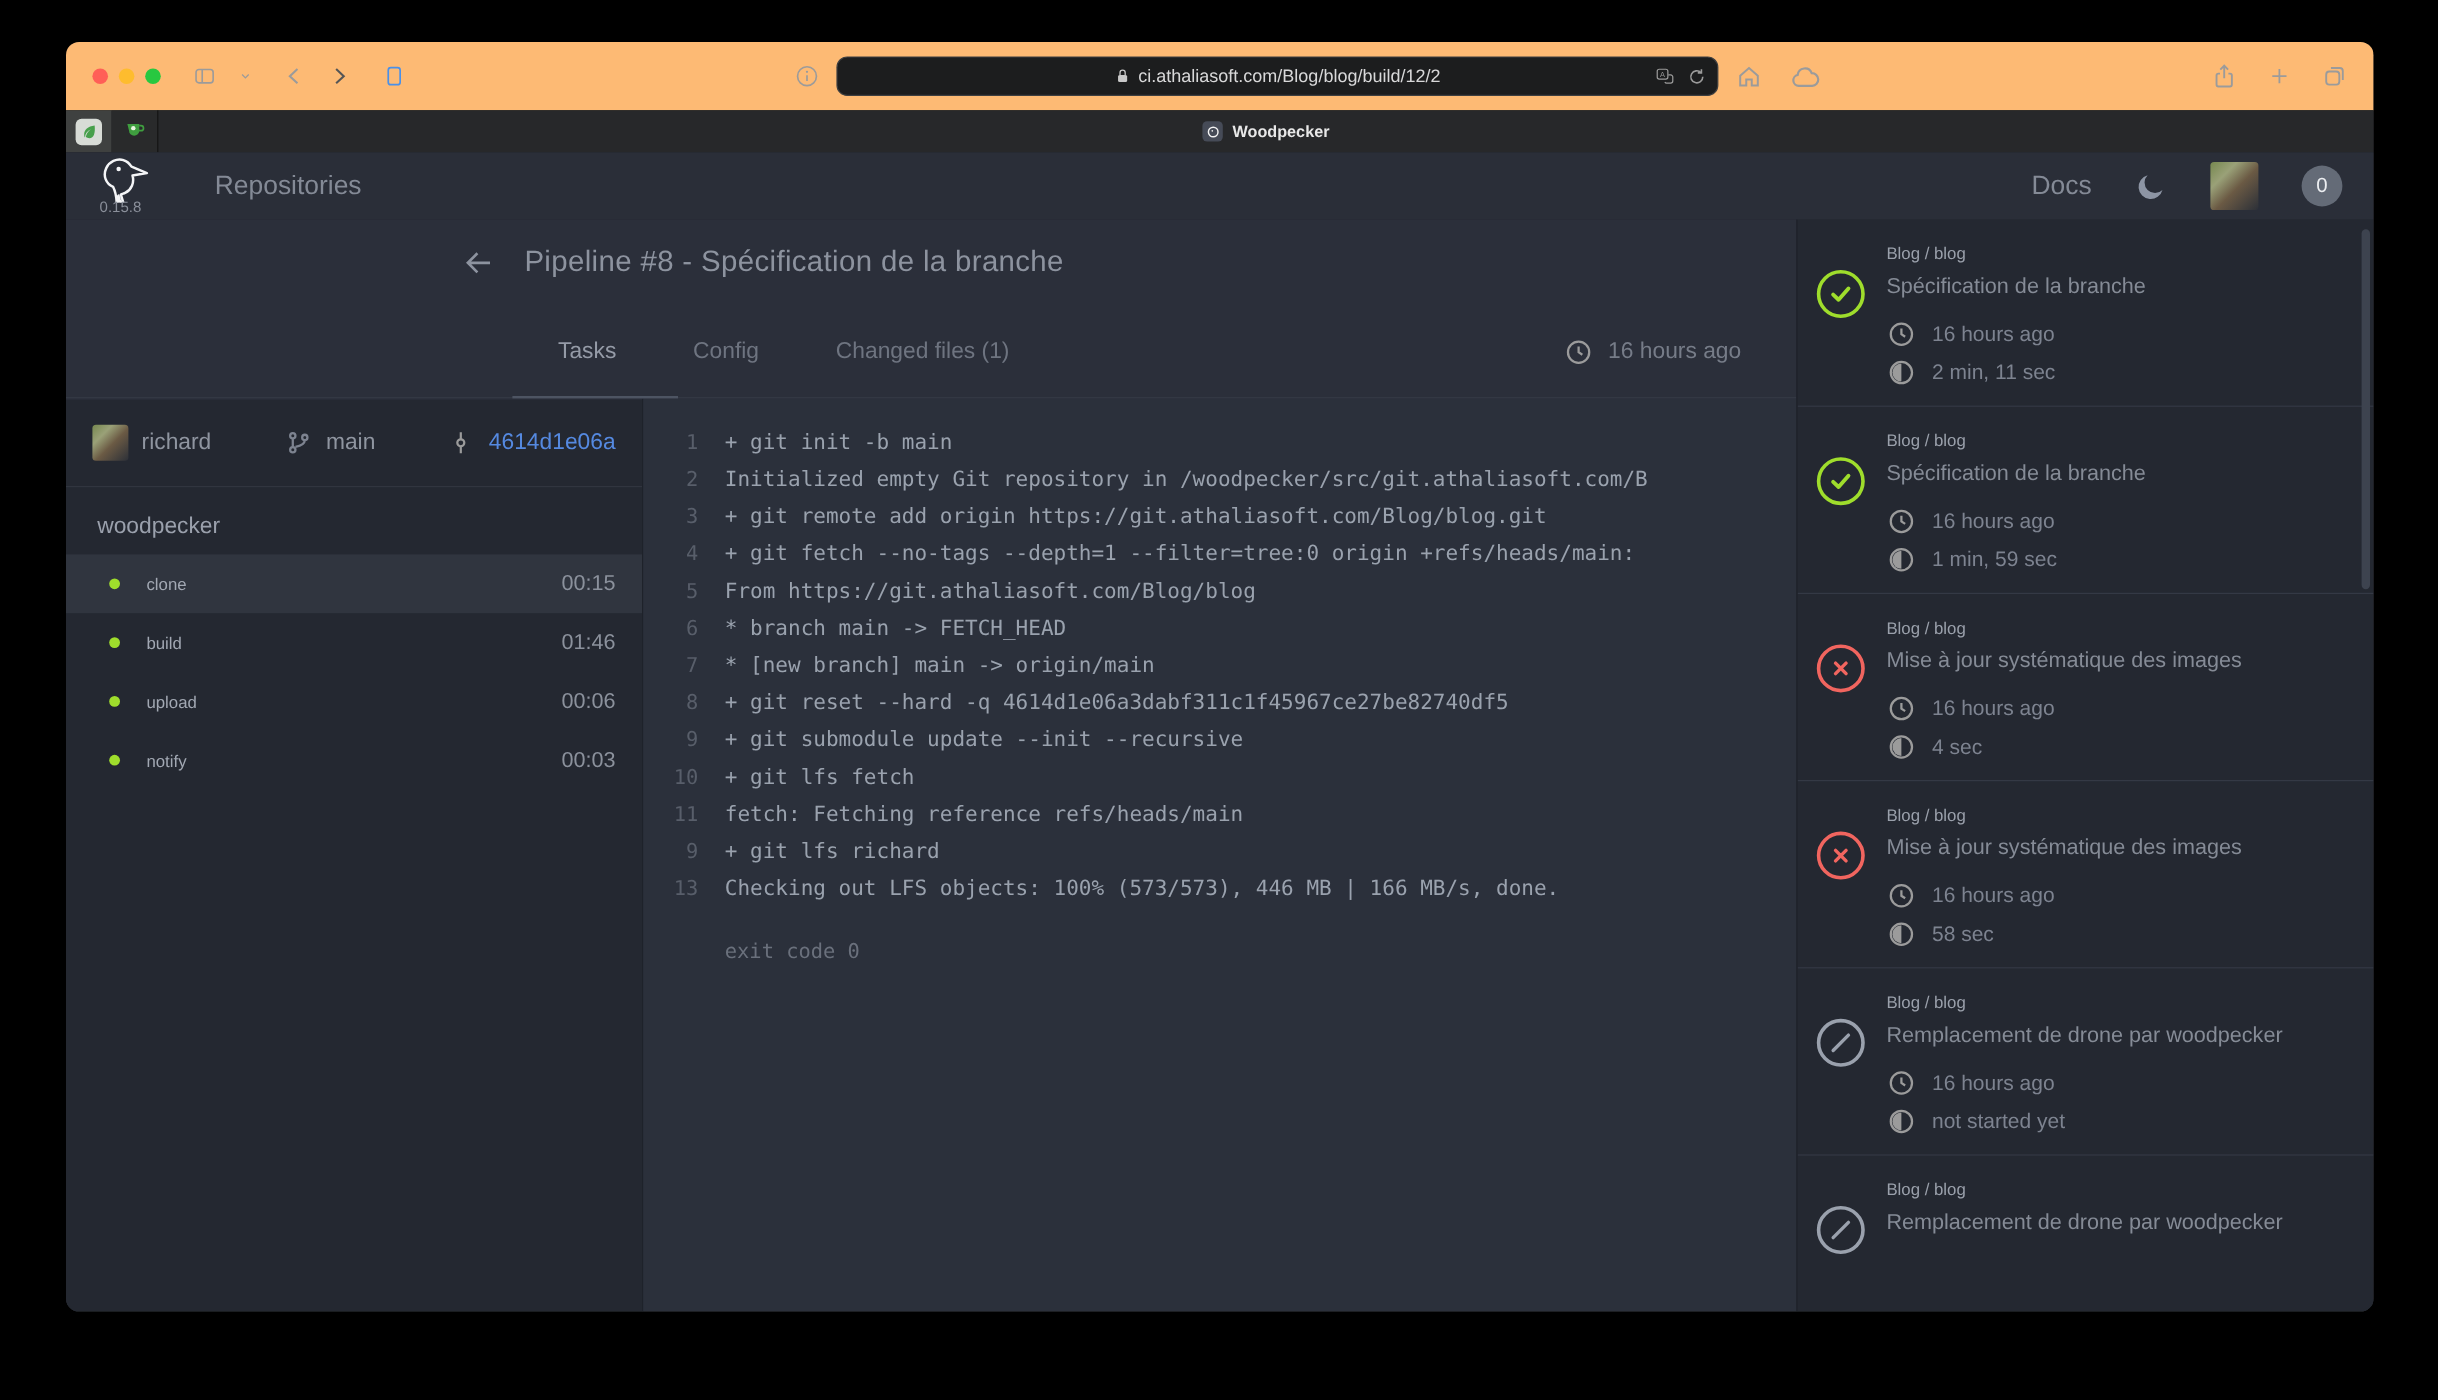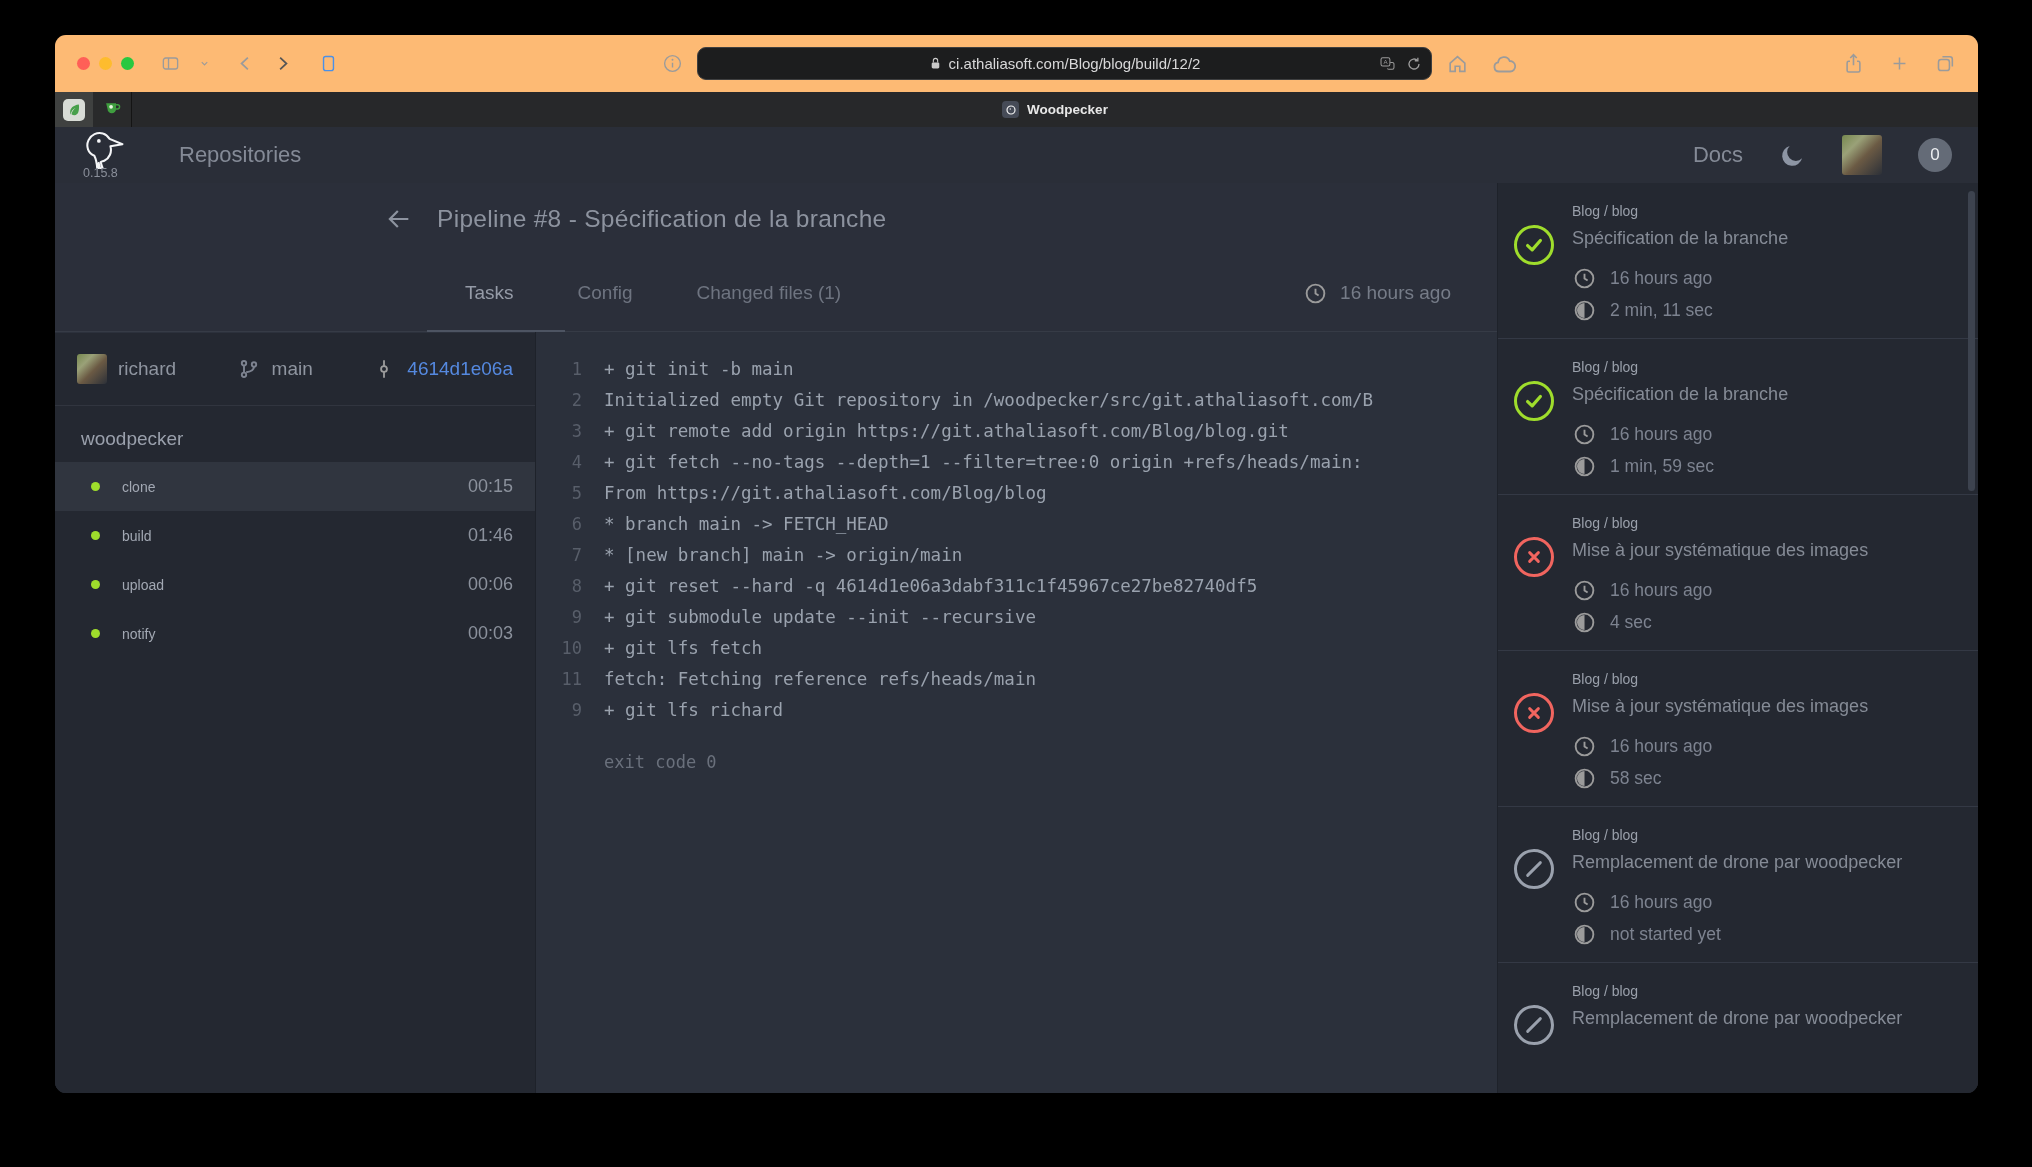--- a/index.html
+++ b/index.html
@@ -347,20 +347,21 @@
                 <div class="log-line"><span class="log-num">3</span><span class="log-text">+ git remote add origin https://git.athaliasoft.com/Blog/blog.git</span></div>
                 <div class="log-line"><span class="log-num">4</span><span class="log-text">+ git fetch --no-tags --depth=1 --filter=tree:0 origin +refs/heads/main:</span></div>
                 <div class="log-line"><span class="log-num">5</span><span class="log-text">From https://git.athaliasoft.com/Blog/blog</span></div>
                 <div class="log-line"><span class="log-num">6</span><span class="log-text">* branch main -&gt; FETCH_HEAD</span></div>
                 <div class="log-line"><span class="log-num">7</span><span class="log-text">* [new branch] main -&gt; origin/main</span></div>
                 <div class="log-line"><span class="log-num">8</span><span class="log-text">+ git reset --hard -q 4614d1e06a3dabf311c1f45967ce27be82740df5</span></div>
                 <div class="log-line"><span class="log-num">9</span><span class="log-text">+ git submodule update --init --recursive</span></div>
                 <div class="log-line"><span class="log-num">10</span><span class="log-text">+ git lfs fetch</span></div>
                 <div class="log-line"><span class="log-num">11</span><span class="log-text">fetch: Fetching reference refs/heads/main</span></div>
                 <div class="log-line"><span class="log-num">9</span><span class="log-text">+ git lfs richard</span></div>
+                <div class="log-line"><span class="log-num">13</span><span class="log-text">Checking out LFS objects: 100% (573/573), 446 MB | 166 MB/s, done.</span></div>
               </div>
             <div class="exit-line">exit code 0</div>
           </div>
         </div>
       </div>
 
       <aside class="feed">
         <div id="feed-list">
             <div class="feed-entry">
               <div class="fe-icon">

